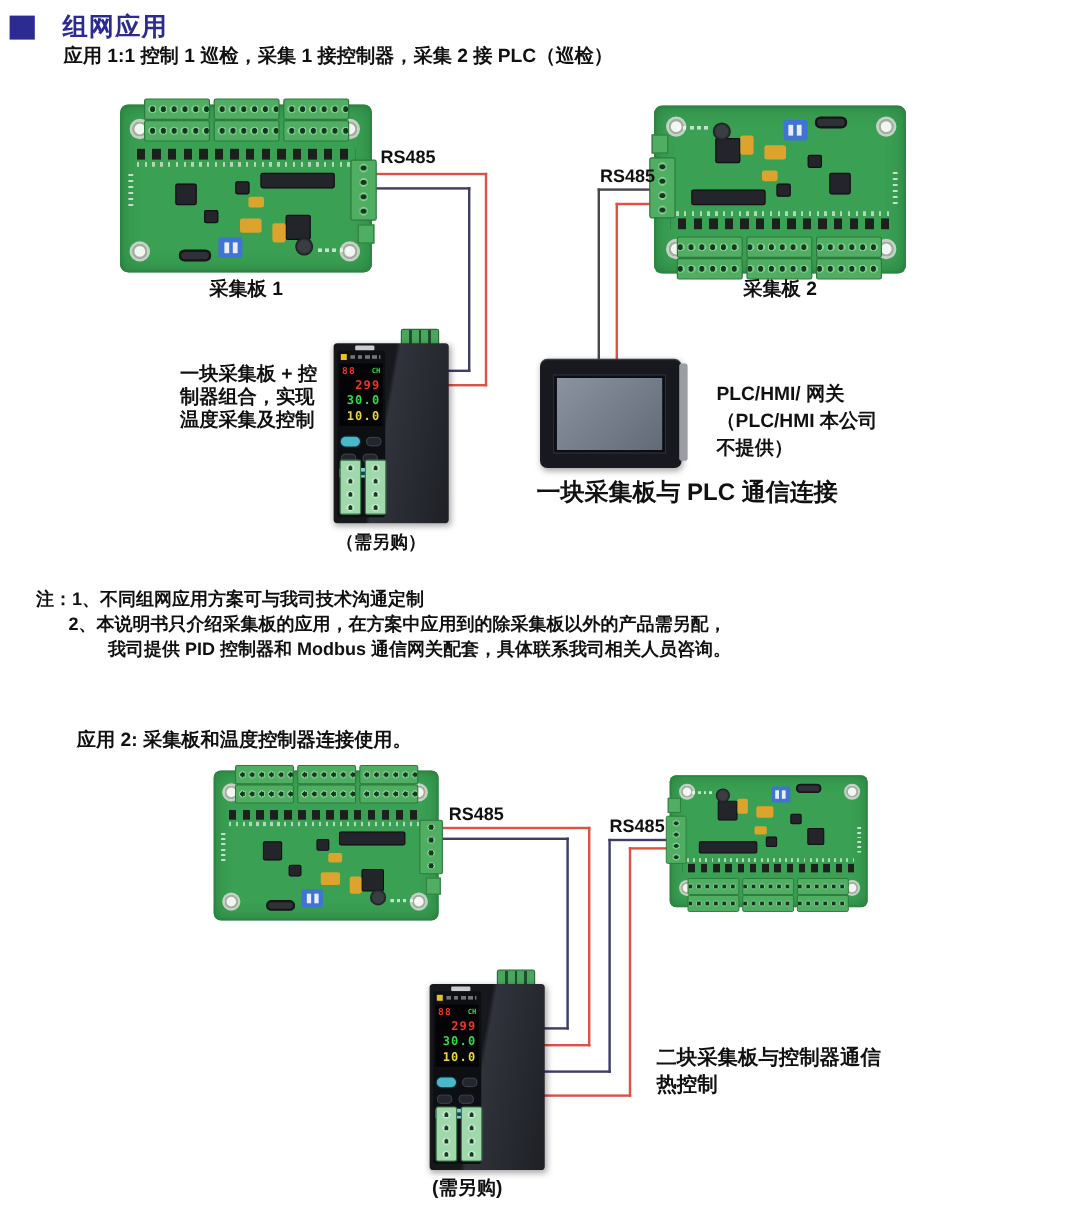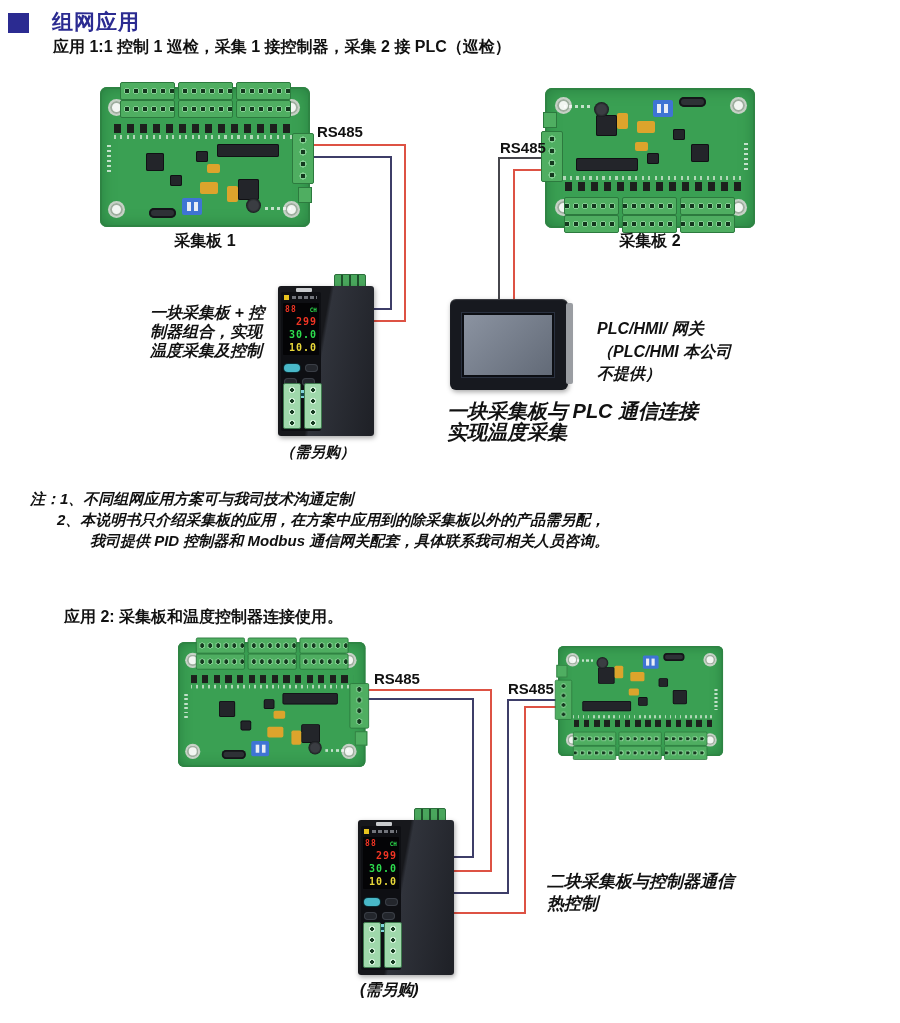--- a/index.html
+++ b/index.html
@@ -99,21 +99,21 @@
         background-size:16px 11px;}
 
   
   .hmi{position:absolute;left:450px;top:299px;width:118px;height:91px;background:#17191f;border-radius:6px;z-index:2;
        box-shadow:inset 0 1px 1px rgba(255,255,255,.18),1px 2px 5px rgba(0,0,0,.35);}
   .hmi-flange{position:absolute;right:-5px;top:4px;bottom:6px;width:7px;background:#9a9da2;border-radius:2px;}
   .hmi-screen{position:absolute;left:12px;top:14px;right:14px;bottom:13px;border:2px solid #0c0e13;
        background:linear-gradient(135deg,#8b93a1,#626a77);box-shadow:0 0 0 1px #2a3140;}
 
   
-  .tb{position:absolute;font-weight:700;z-index:3;font-style:italic;}
+  .tb{position:absolute;font-weight:700;z-index:3;}
   .tb span{display:block;white-space:nowrap;}
   .ctrl-note1{left:150px;top:303px;font-size:16px;line-height:19px;}
   .buy1{left:280px;top:443px;font-size:15px;}
   .plc-note{left:597px;top:318px;font-size:16px;line-height:22.5px;}
   .plc-conn{left:447px;top:401px;font-size:20px;line-height:21px;}
   .notes-1{left:30px;top:490px;font-size:15px;}
   .notes-2{left:57px;top:511px;font-size:15px;}
   .notes-3{left:90px;top:532px;font-size:15px;}
   .ctrl-note2{left:547px;top:871px;font-size:17px;line-height:22px;}
   .buy2{left:360px;top:980px;font-size:16px;}
@@ -382,21 +382,20 @@
   <span>温度采集及控制</span>
 </div>
 <div class="tb buy1">（需另购）</div>
 <div class="tb plc-note">
   <span>PLC/HMI/ 网关</span>
   <span>（PLC/HMI 本公司</span>
   <span>不提供）</span>
 </div>
 <div class="tb plc-conn">
   <span>一块采集板与 PLC 通信连接</span>
-  <span>实现温度采集</span>
 </div>
 
 <div class="tb notes-1">注：1、不同组网应用方案可与我司技术沟通定制</div>
 <div class="tb notes-2">2、本说明书只介绍采集板的应用，在方案中应用到的除采集板以外的产品需另配，</div>
 <div class="tb notes-3">我司提供 PID 控制器和 Modbus 通信网关配套，具体联系我司相关人员咨询。</div>
 
 <div class="txt cap2">应用 2: 采集板和温度控制器连接使用。</div>
 
 <div class="ctrl" style="left:358px;top:820px;height:155px">
   <div class="ctrl-topconn"></div>

